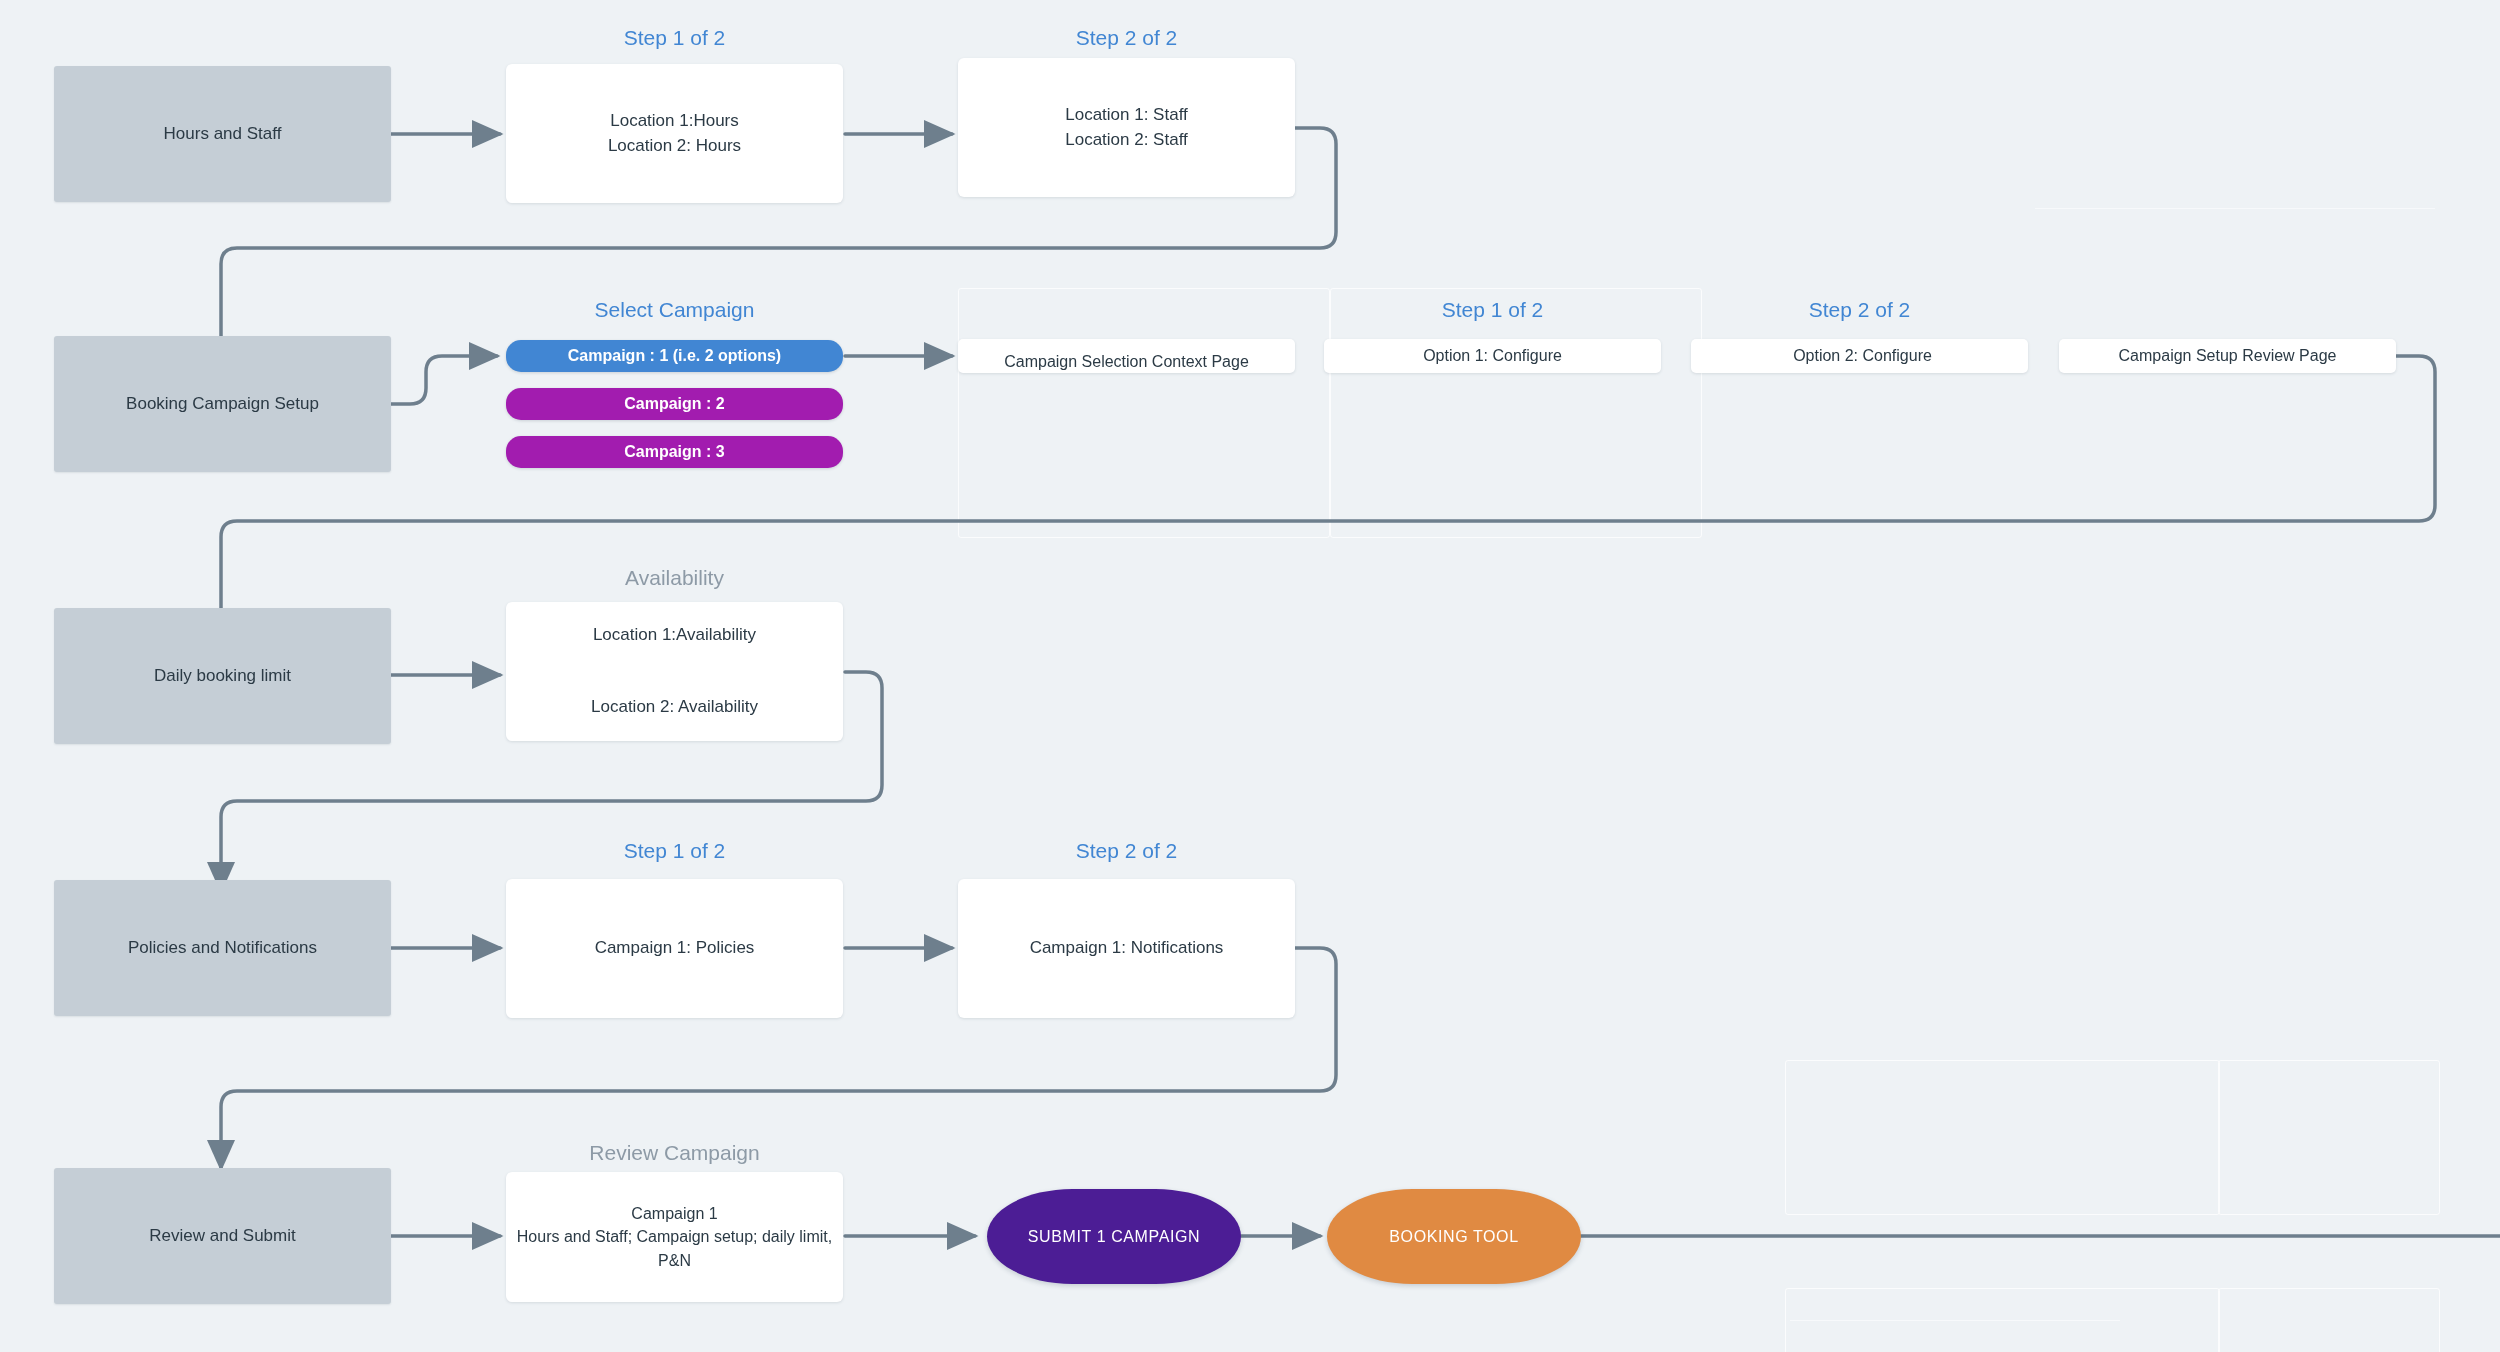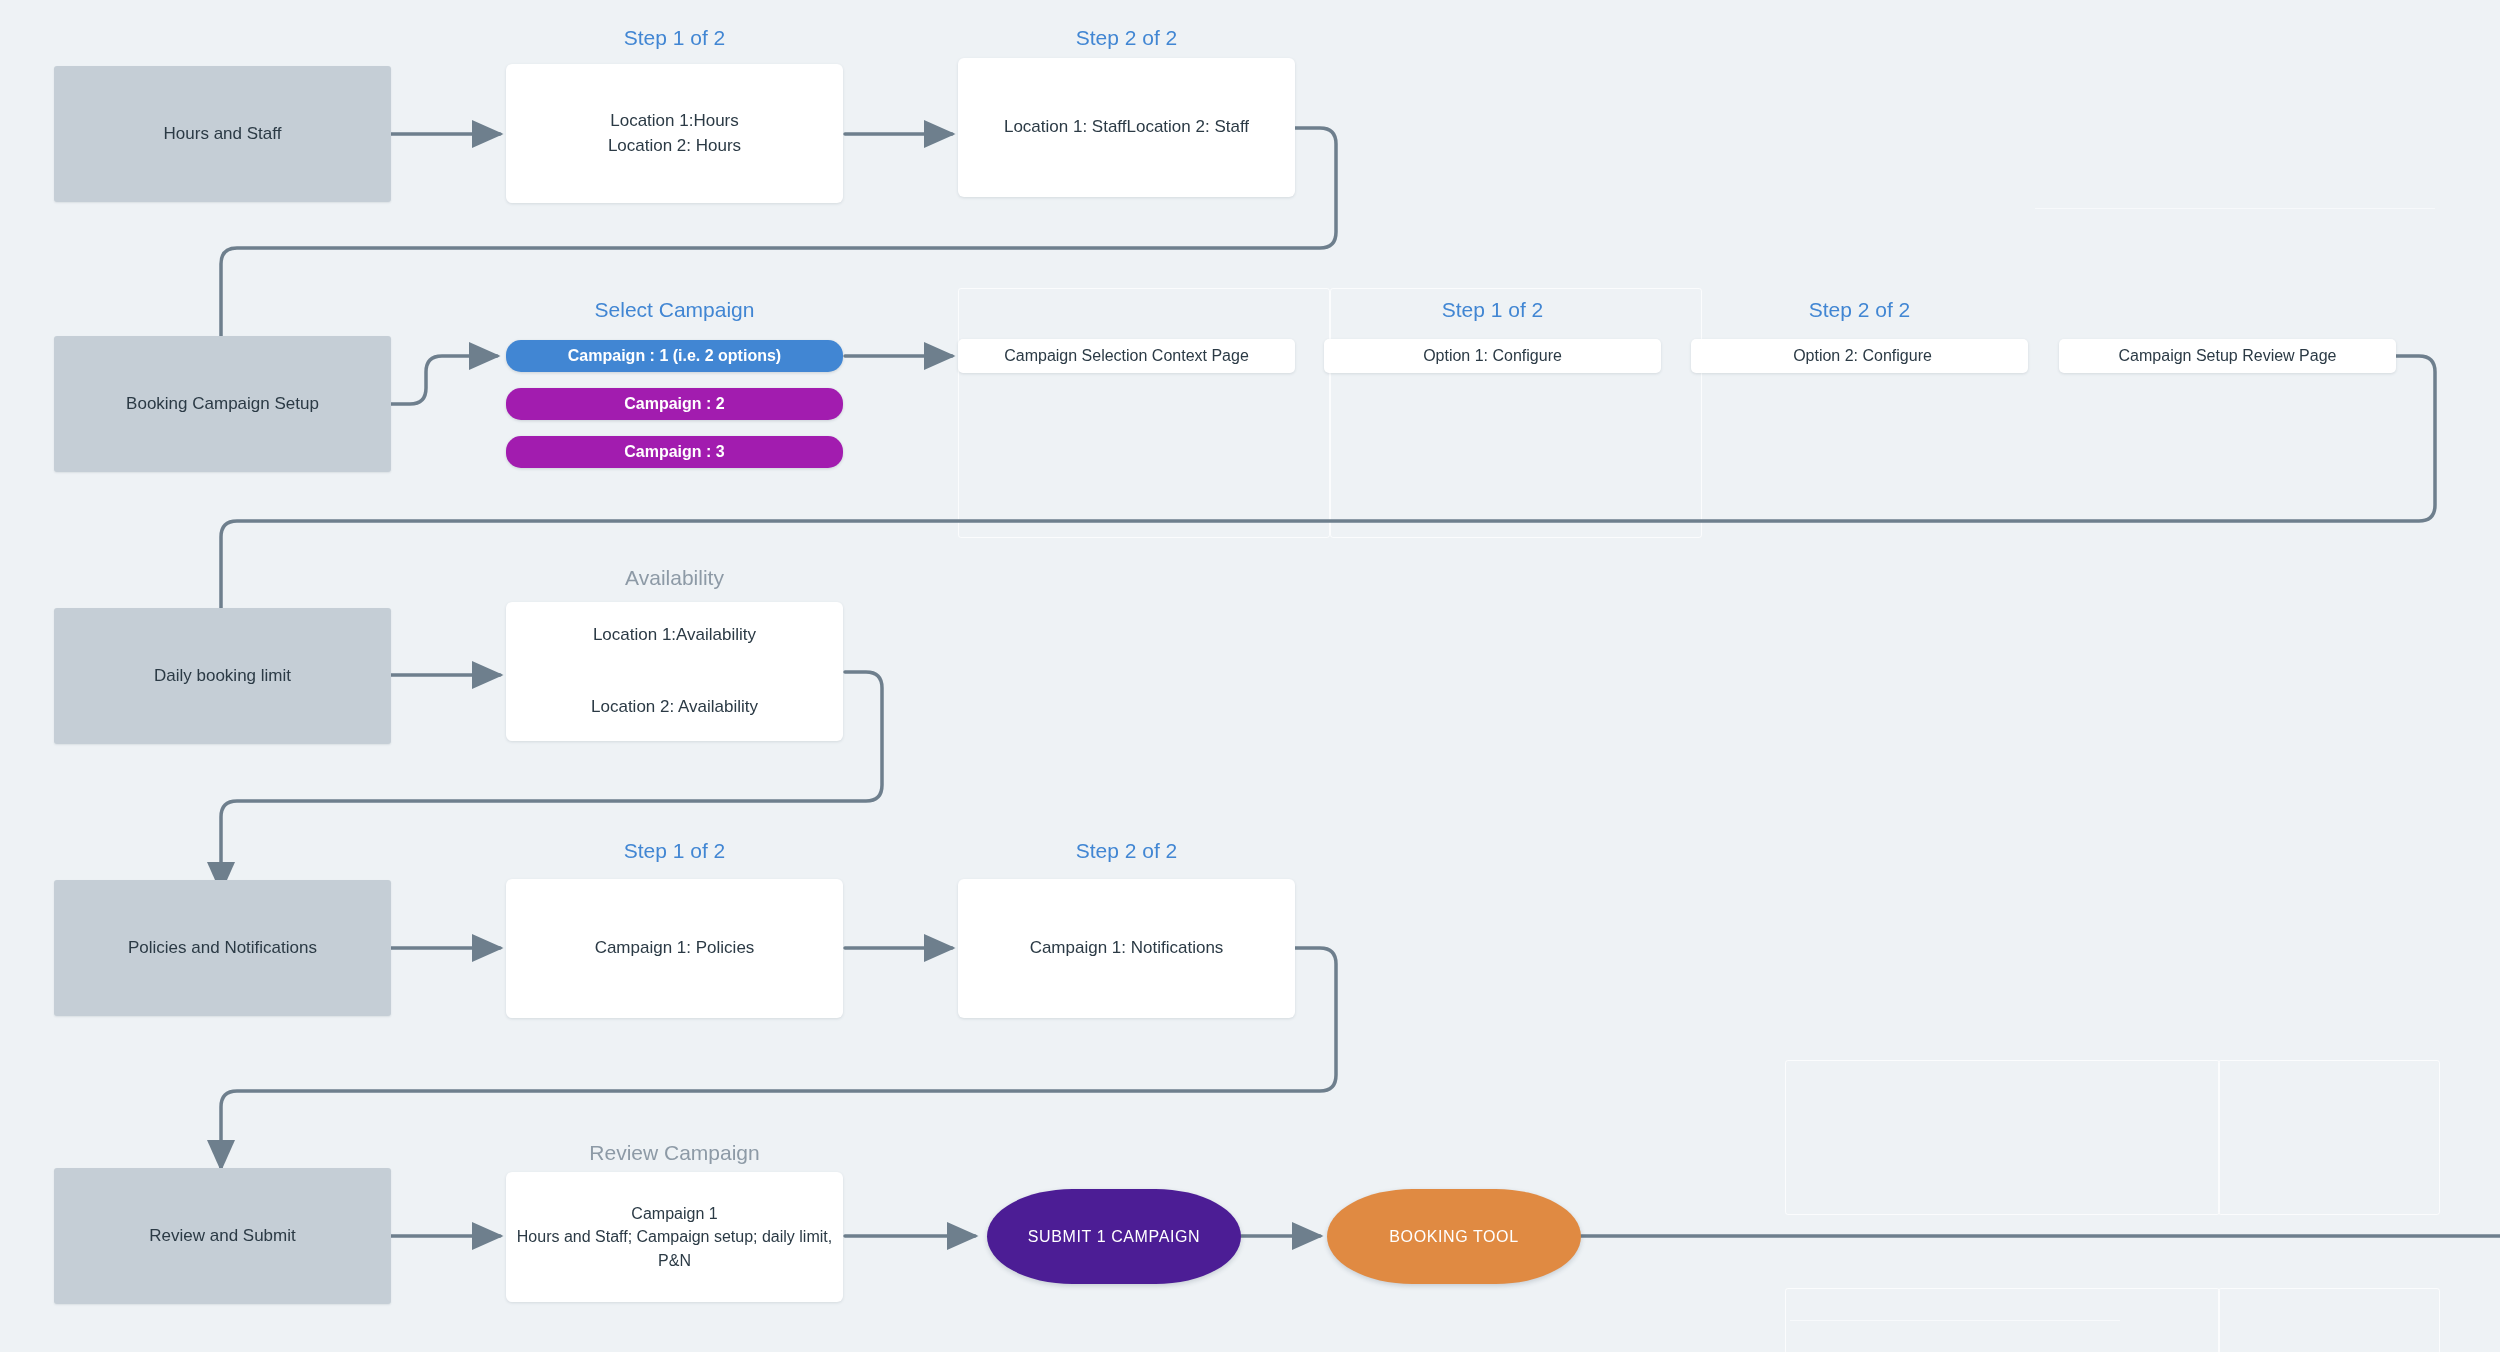--- a/index.html
+++ b/index.html
@@ -156,21 +156,21 @@
     <span>Step 1 of 2</span>
   </div>
   <div class="node white-box" style="left:506px; top:64px; width:337px; height:139px; flex-direction:column;">
     <span class="ml">Location 1:Hours</span>
     <span class="ml">Location 2: Hours</span>
   </div>
 
   <div class="caption cap-blue" style="left:958px; top:26px; width:337px;">
     <span>Step 2 of 2</span>
   </div>
-  <div class="node white-box" style="left:958px; top:58px; width:337px; height:139px; flex-direction:row;">
+  <div class="node white-box" style="left:958px; top:58px; width:337px; height:139px; flex-direction:column;">
     <span class="ml">Location 1: Staff</span>
     <span class="ml">Location 2: Staff</span>
   </div>
 
   <div class="node gray-box" style="left:54px; top:336px; width:337px; height:136px;">
     <span>Booking Campaign Setup</span>
   </div>
 
   <div class="caption cap-blue" style="left:506px; top:298px; width:337px;">
     <span>Select Campaign</span>
@@ -178,21 +178,21 @@
   <div class="node pill-btn btn-blue" style="left:506px; top:340px; width:337px; height:32px;">
     <span>Campaign : 1 (i.e. 2 options)</span>
   </div>
   <div class="node pill-btn btn-orange" style="left:506px; top:388px; width:337px; height:32px;">
     <span>Campaign : 2</span>
   </div>
   <div class="node pill-btn btn-orange" style="left:506px; top:436px; width:337px; height:32px;">
     <span>Campaign : 3</span>
   </div>
 
-  <div class="node white-strip" style="left:958px; top:339px; width:337px; height:34px;">
+  <div class="node white-strip" style="left:958px; top:339px; width:337px; height:34px;align-items:flex-end;">
     <span>Campaign Selection Context Page</span>
   </div>
 
   <div class="caption cap-blue" style="left:1324px; top:298px; width:337px;">
     <span>Step 1 of 2</span>
   </div>
   <div class="node white-strip" style="left:1324px; top:339px; width:337px; height:34px;">
     <span>Option 1: Configure</span>
   </div>
 

